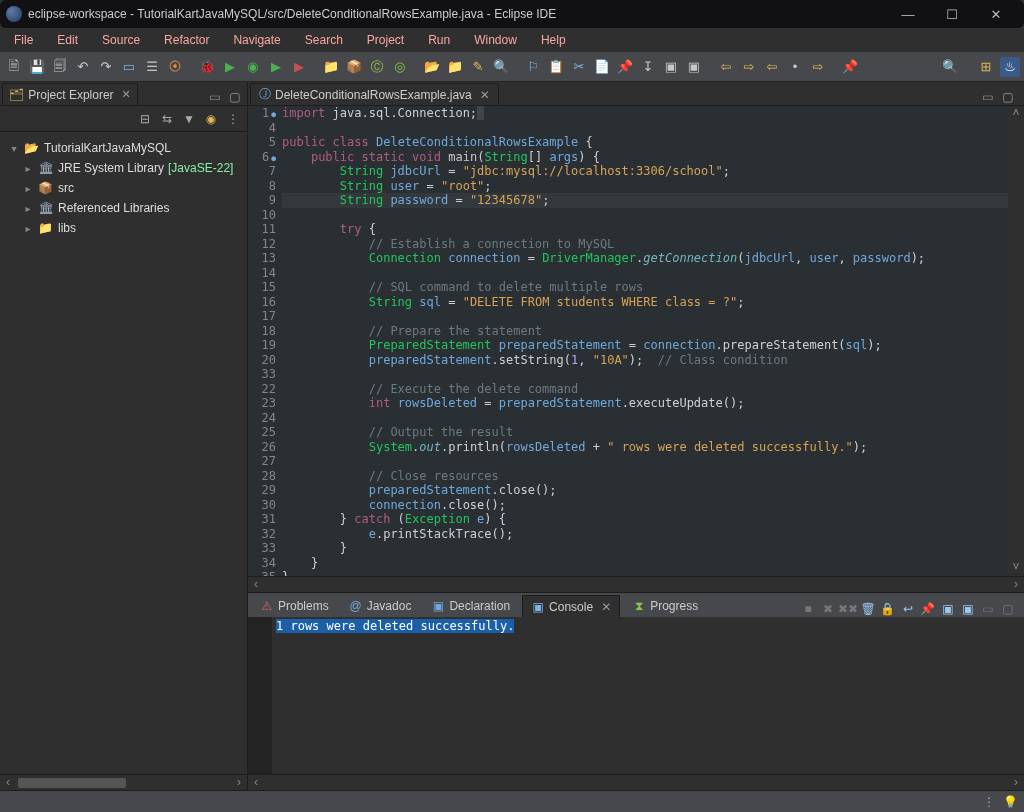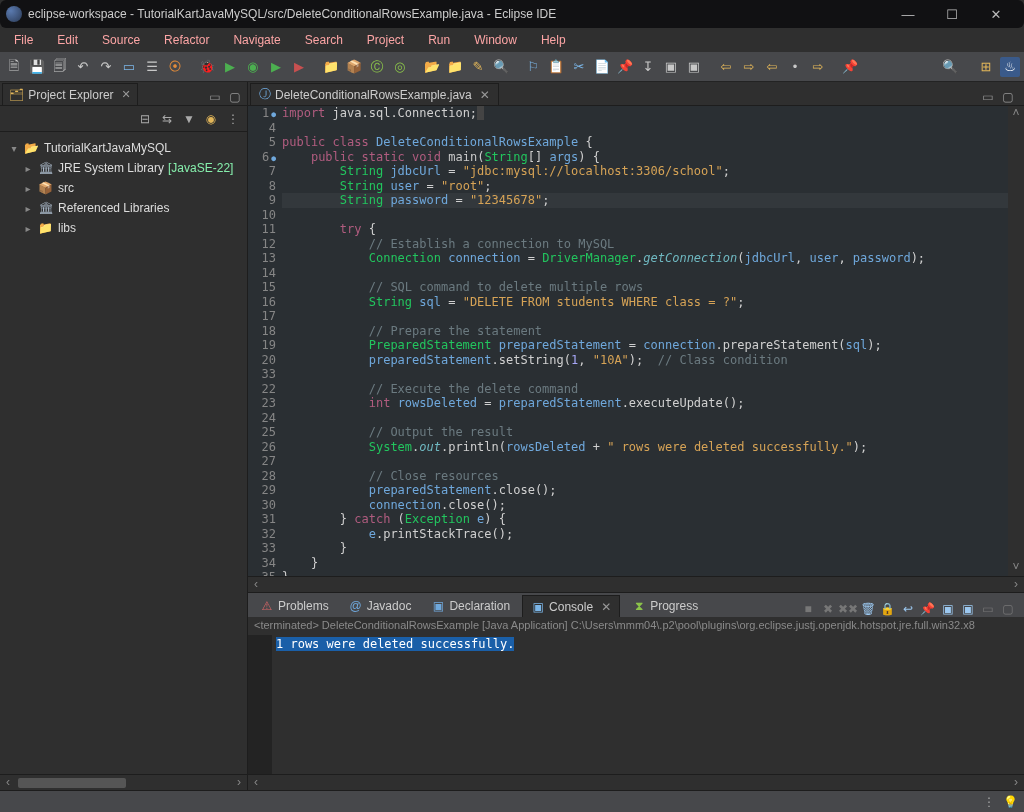--- a/index.html
+++ b/index.html
@@ -524,21 +524,20 @@
           <span class="bt-ic">🗑</span>
           <span class="bt-ic">🔒</span>
           <span class="bt-ic">↩</span>
           <span class="bt-ic">📌</span>
           <span class="bt-ic">▣</span>
           <span class="bt-ic">▣</span>
           <span class="bt-ic dim">▭</span>
           <span class="bt-ic dim">▢</span>
         </div>
       </div>
-      <div class="binfo">&lt;terminated&gt; DeleteConditionalRowsExample [Java Application] C:\Users\mmm04\.p2\pool\plugins\org.eclipse.justj.openjdk.hotspot.jre.full.win32.x8</div>
       <div class="bconsole">
         <span class="sel">1 rows were deleted successfully.</span>
       </div>
       <div class="bhsb">
         <div class="larr">‹</div>
         <div class="track"></div>
         <div class="rarr">›</div>
       </div>
     </div>
   </div>

